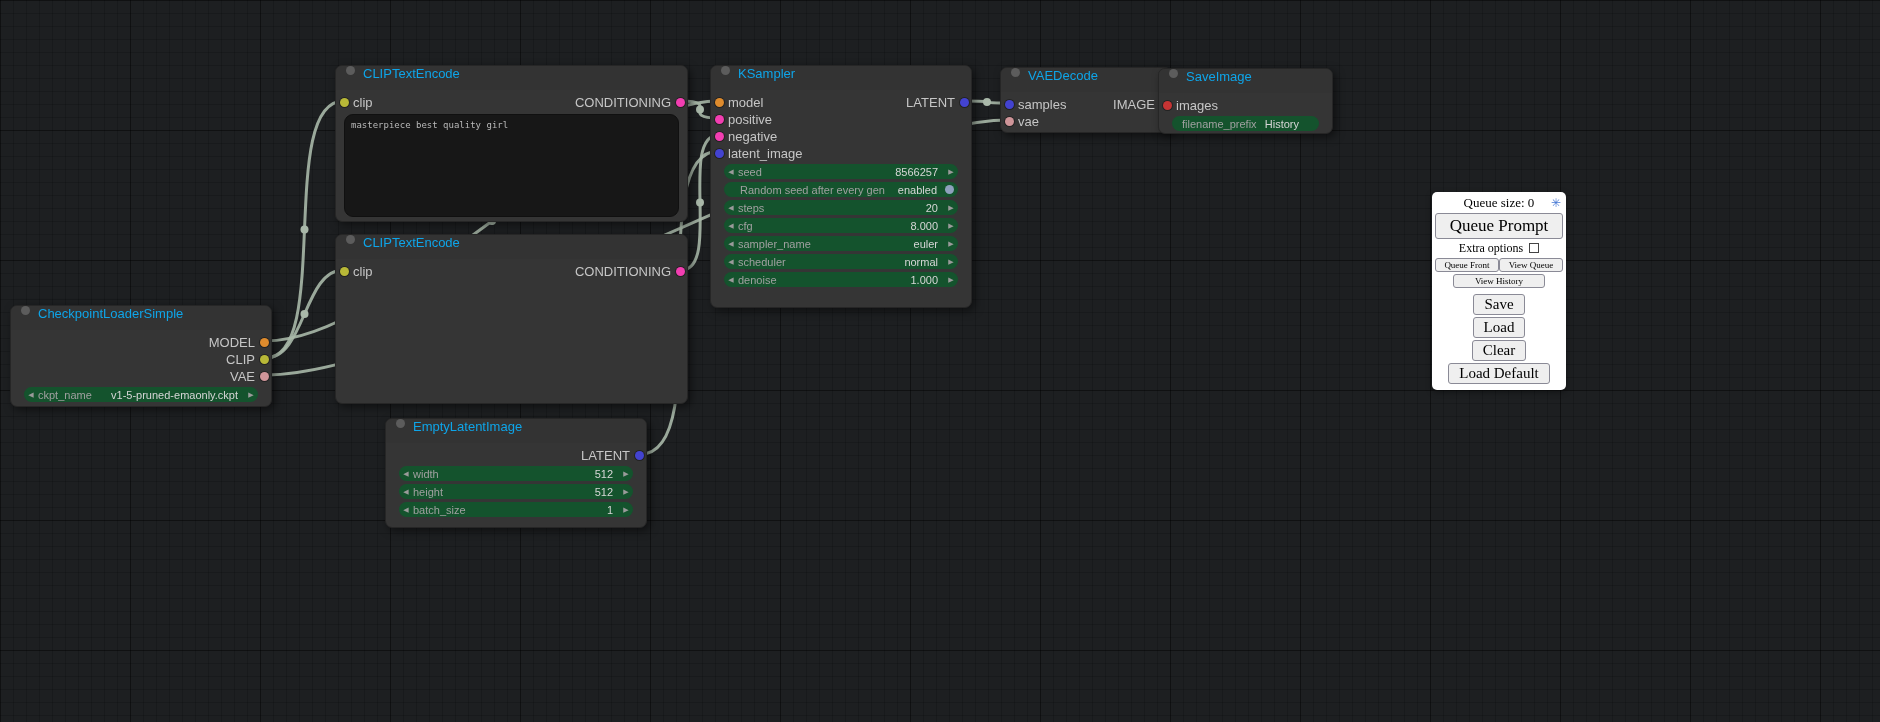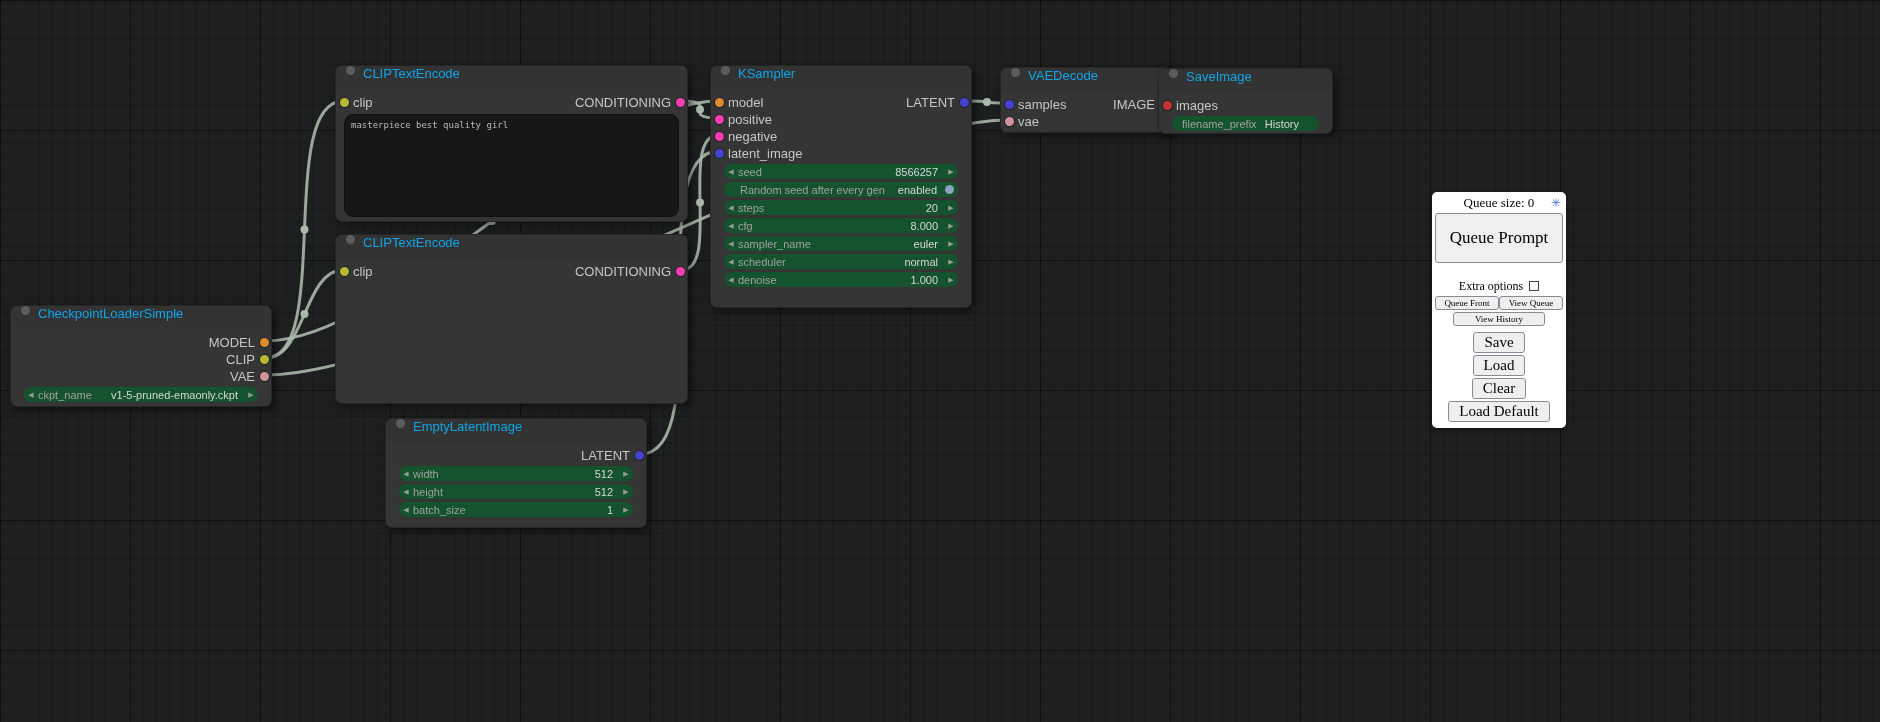--- a/index.html
+++ b/index.html
@@ -63,21 +63,21 @@
     font-family:"Liberation Serif", serif;
     box-shadow:0 2px 6px rgba(0,0,0,.4);
   }
   .menu-top{ position:relative; height:16px; line-height:16px; font-size:13px; }
   .gear{ position:absolute; right:2px; top:0px; color:#4b7bd5; font-size:12px; cursor:pointer; }
   .menu button{
     font-family:"Liberation Serif", serif;
     background:#efefef; border:1px solid #8a8a96; border-radius:3px; color:#000;
     cursor:pointer;
   }
-  .btn-queue{ width:100%; font-size:17px; padding:14px 0; margin:2px 0 15px; }
+  .btn-queue{ width:100%; font-size:17px; padding:2px 0; margin:2px 0 1px; }
   .extra{ font-size:12px; height:17px; line-height:17px; }
   .cb{ display:inline-block; width:10px; height:10px; border:1px solid #444; background:#fff; margin-left:6px; vertical-align:-1px; cursor:pointer; }
   .qrow{ display:flex; gap:0; margin:1px 0 2px; }
   .qrow button{ flex:1; font-size:9px; padding:1px 0; }
   .btn-history{ width:72%; font-size:9px; padding:1px 0; margin:0 auto 6px; display:block; }
   .btn-med{ display:block; margin:2px auto; font-size:15px; padding:1px 10px; }
 </style>
 </head>
 <body>
 

